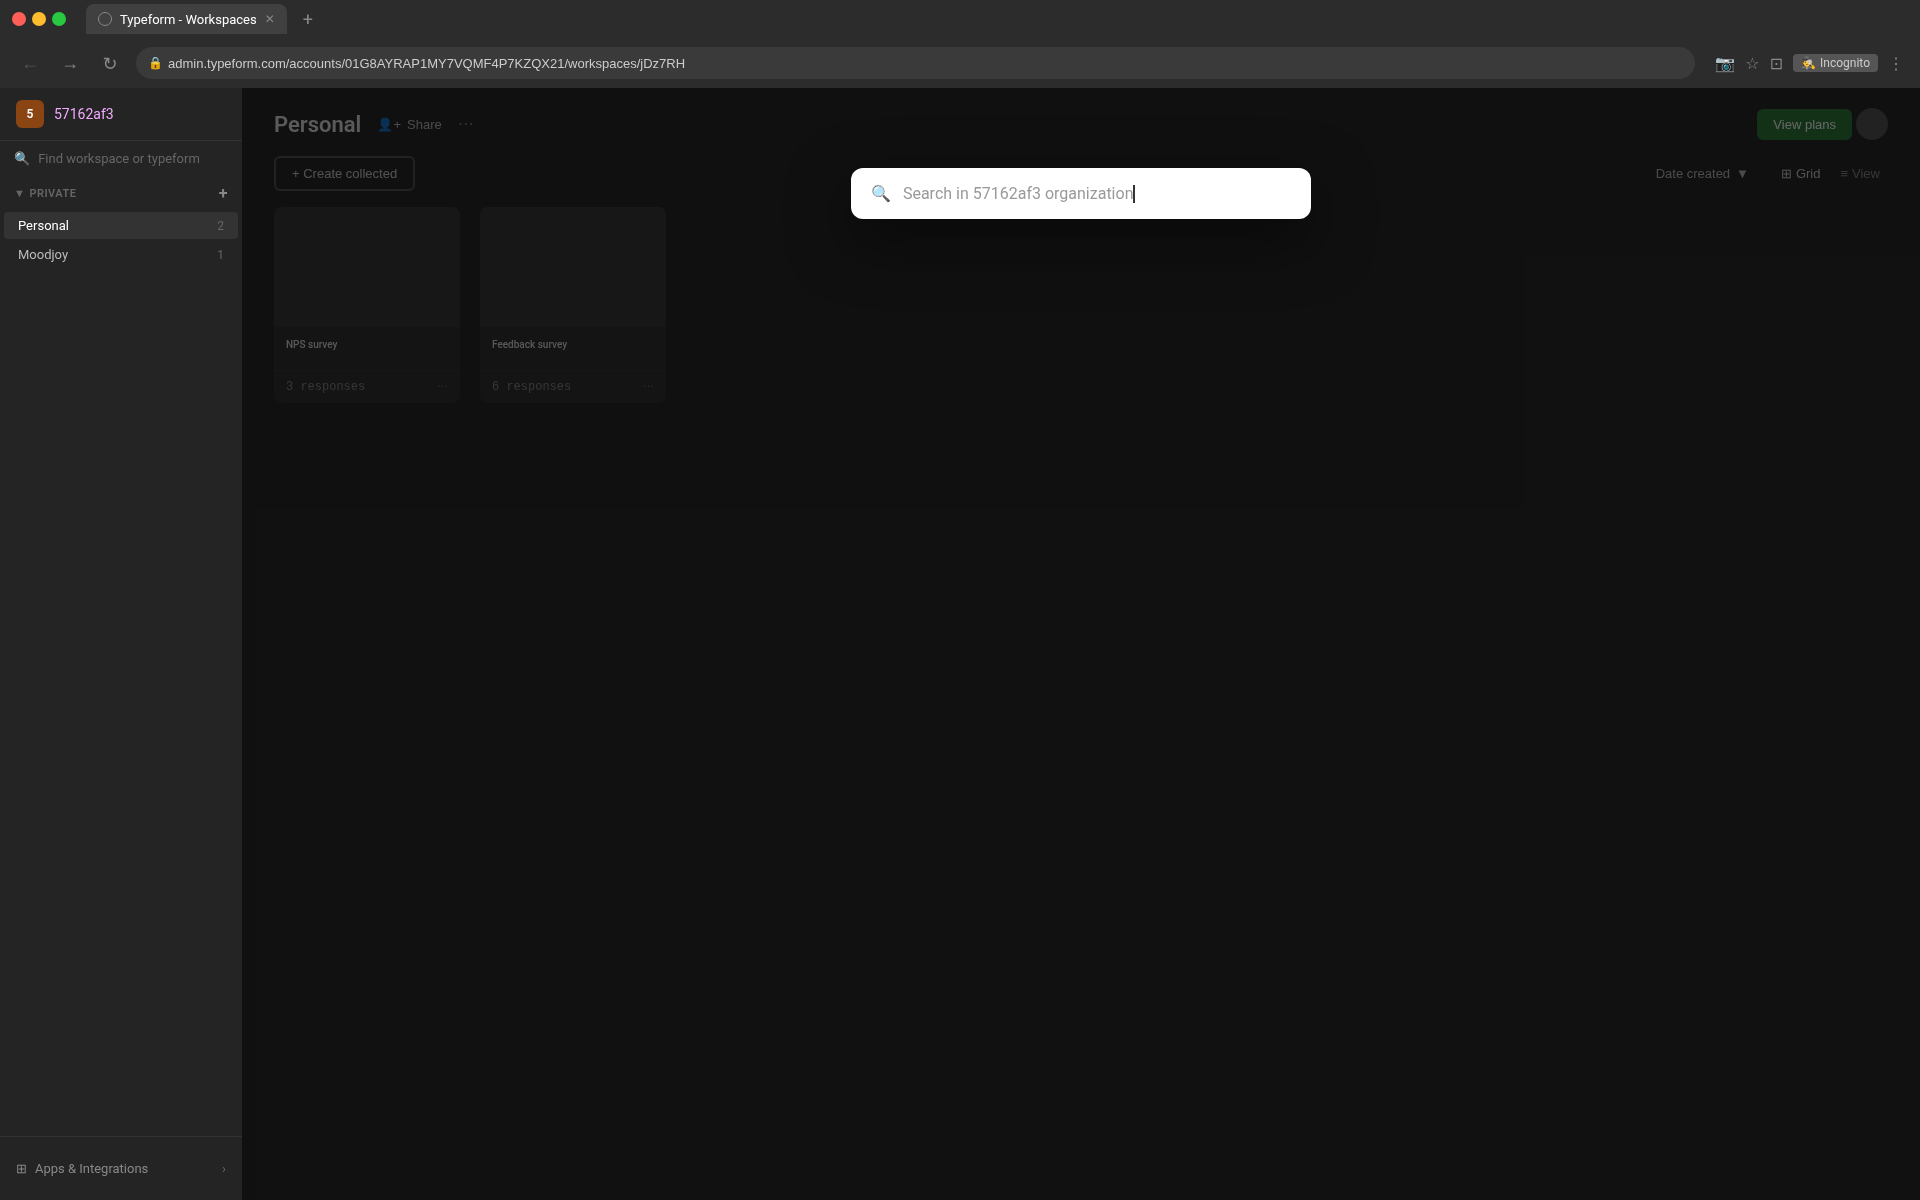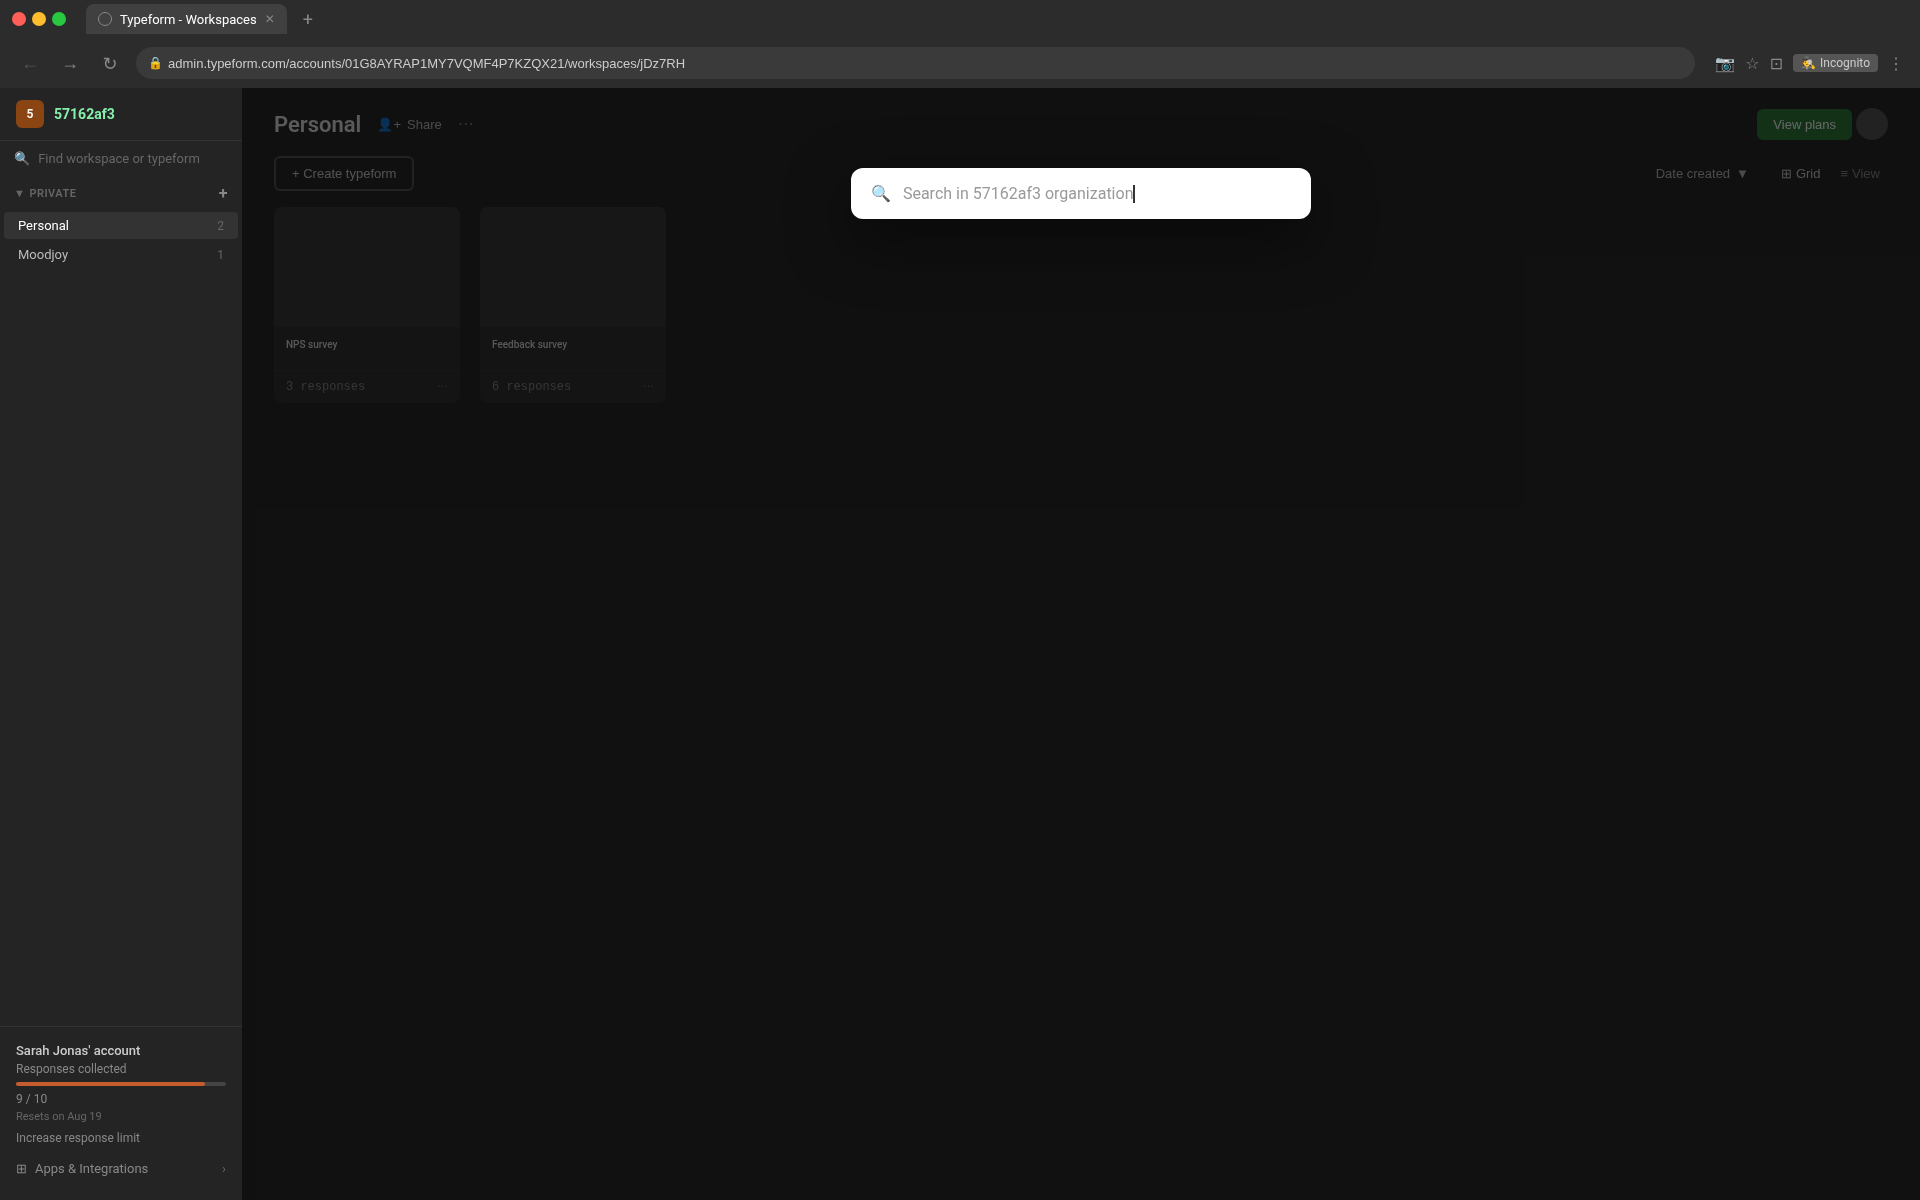--- a/index.html
+++ b/index.html
@@ -171,23 +171,23 @@
       border-radius: 6px;
       display: flex;
       align-items: center;
       justify-content: center;
       color: #fff;
       font-size: 12px;
       font-weight: 600;
       flex-shrink: 0;
     }
     .org-name {
-      color: #86efac;
+      color: #f0abfc;
       font-size: 14px;
-      font-weight: 700;
+      font-weight: 400;
     }
     .sidebar-search {
       padding: 10px 14px;
       display: flex;
       align-items: center;
       gap: 8px;
       color: #666;
       font-size: 13px;
       cursor: pointer;
     }
@@ -558,30 +558,20 @@
     <div class="sidebar-item active">
       <span>Personal</span>
       <span class="sidebar-item-count">2</span>
     </div>
     <div class="sidebar-item">
       <span>Moodjoy</span>
       <span class="sidebar-item-count">1</span>
     </div>
 
     <div class="sidebar-bottom">
-      <div class="account-info">
-        <div class="account-name">Sarah Jonas' account</div>
-        <div class="responses-label">Responses collected</div>
-        <div class="progress-bar-bg">
-          <div class="progress-bar-fill" style="width: 90%;"></div>
-        </div>
-        <div class="responses-count">9 / 10</div>
-        <div class="resets-info">Resets on Aug 19</div>
-        <div class="increase-limit">Increase response limit</div>
-      </div>
       <div class="apps-integrations">
         <span>⊞</span>
         <span>Apps &amp; Integrations</span>
         <span class="chevron-right">›</span>
       </div>
     </div>
   </div>
 
   <div class="main-content">
     <div class="main-header">
@@ -593,21 +583,21 @@
         </button>
         <button class="more-btn">···</button>
       </div>
       <div class="header-right">
         <button class="view-plans-btn">View plans</button>
         <div class="user-avatar"></div>
       </div>
     </div>
 
     <div class="toolbar">
-      <button class="create-btn">+ Create typeform</button>
+      <button class="create-btn">+ Create collected</button>
       <div class="toolbar-right">
         <button class="sort-btn">
           <span>Date created</span>
           <span>▼</span>
         </button>
         <div class="view-toggle">
           <button class="view-btn active">
             <span>⊞</span>
             <span>Grid</span>
           </button>

